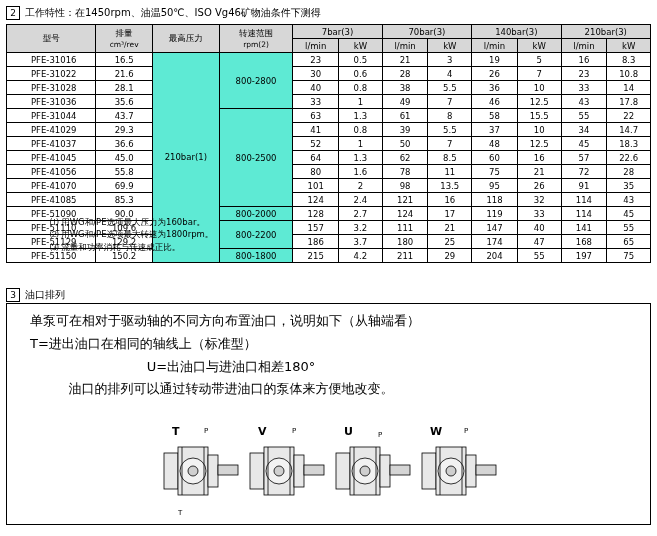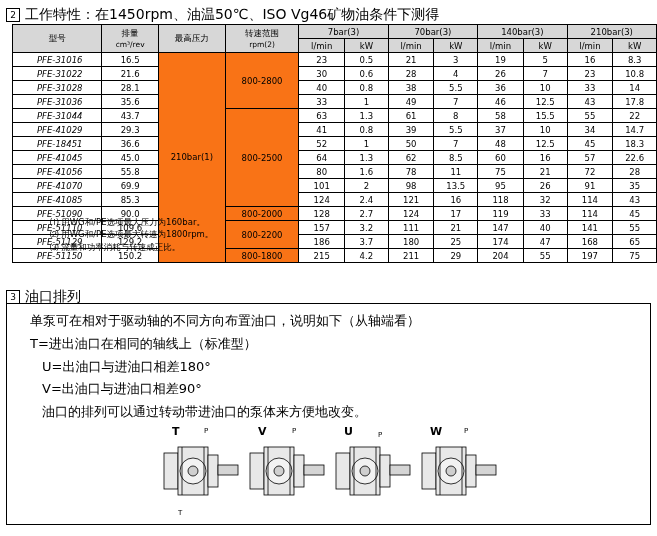--- a/index.html
+++ b/index.html
@@ -12,43 +12,43 @@
     position:relative;
     overflow:hidden;
   }
   
   .sec-head{display:flex;align-items:center;gap:5px;}
   .sec-num{
     width:12px;height:12px;border:1px solid #000;
     display:flex;align-items:center;justify-content:center;
     font-size:9px;line-height:1;font-weight:normal;
   }
-  .sec-title{font-size:14px;}
+  .sec-title{font-size:10px;}
   #sec2{position:absolute;left:6px;top:6px;}
   #sec3{position:absolute;left:6px;top:288px;}
 
   
   table.spec{
-    position:absolute;left:12px;top:24px;
+    position:absolute;left:6px;top:24px;
     border-collapse:collapse;
     width:645px;
     font-size:8.5px;
   }
   table.spec td,table.spec th{
     border:1px solid #000;
     padding:0;
     text-align:center;
     vertical-align:middle;
     height:13px;
     font-weight:normal;
   }
   .hdr{background:#d7d7d7;}
   .hdr .sub{font-size:7.5px;}
-  .model{text-align:left;padding-left:5px !important;font-style:italic;}
-  .grp{background:#f97316;}
+  .model{text-align:left;padding-left:5px !important;}
+  .grp{background:#5eead4;}
   .vtitle{line-height:1.25;}
   
   .c-model{width:78px;}
   .c-disp{width:52px;}
   .c-press{width:62px;}
   .c-rpm{width:68px;}
   .c-lmin{width:42px;}
   .c-kw{width:40px;}
 
   
@@ -63,21 +63,21 @@
     position:absolute;left:6px;top:303px;
     width:645px;height:222px;
     border:1px solid #000;
     box-sizing:border-box;
   }
   .desc{
     position:absolute;left:30px;top:310px;
     font-size:13px;line-height:1.75;
   }
   .desc div{white-space:nowrap;}
-  .desc .ind{padding-left:12px;}
+  .desc .ind{padding-left:12px;text-align:center;}
 
   
   .pumps{
     position:absolute;left:160px;top:425px;
     width:340px;height:95px;
   }
   .pump{
     position:absolute;top:0;width:84px;height:95px;
   }
   .pump .plabel{
@@ -195,21 +195,21 @@
         <td class="c-lmin">41</td>
         <td class="c-kw">0.8</td>
         <td class="c-lmin">39</td>
         <td class="c-kw">5.5</td>
         <td class="c-lmin">37</td>
         <td class="c-kw">10</td>
         <td class="c-lmin">34</td>
         <td class="c-kw">14.7</td>
       </tr>
       <tr>
-        <td class="model c-model">PFE-18451</td>
+        <td class="model c-model">PFE-41037</td>
         <td class="c-disp">36.6</td>
         <td class="c-lmin">52</td>
         <td class="c-kw">1</td>
         <td class="c-lmin">50</td>
         <td class="c-kw">7</td>
         <td class="c-lmin">48</td>
         <td class="c-kw">12.5</td>
         <td class="c-lmin">45</td>
         <td class="c-kw">18.3</td>
       </tr>
@@ -325,21 +325,20 @@
   <span class="sec-num">3</span>
   <span class="sec-title">油口排列</span>
 </div>
 
 <div class="panel"></div>
 
 <div class="desc" id="desc">
     <div class="">单泵可在相对于驱动轴的不同方向布置油口，说明如下（从轴端看）</div>
     <div>T=进出油口在相同的轴线上（标准型）</div>
     <div class="ind">U=出油口与进油口相差180°</div>
-    <div class="ind">V=出油口与进油口相差90°</div>
     <div class="ind">油口的排列可以通过转动带进油口的泵体来方便地改变。</div>
   </div>
 
 <div class="pumps" id="pumps">
     <div class="pump" style="left: 0px;">
       <span class="plabel">T</span>
     <svg width="84" height="72" viewBox="0 0 84 72">
       <g stroke="#000" stroke-width="0.8" fill="#e8e8e8">
         <rect x="4" y="14" width="14" height="36"></rect>
         <rect x="18" y="8" width="30" height="48"></rect>

